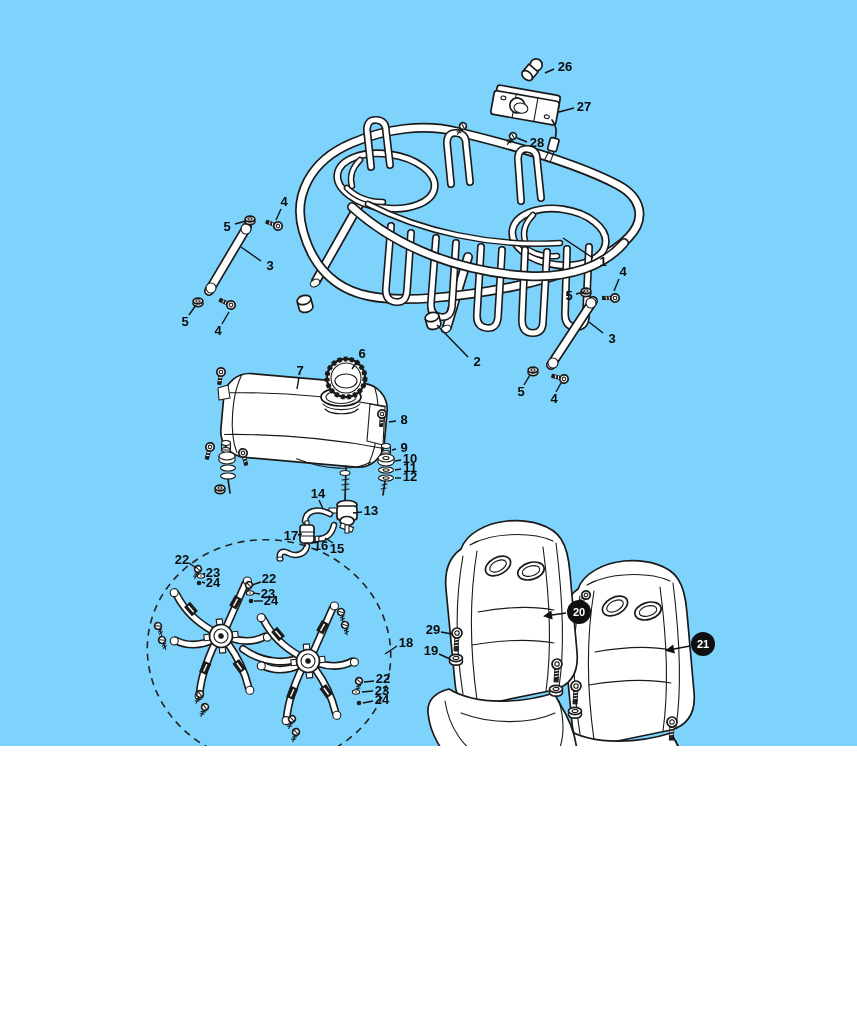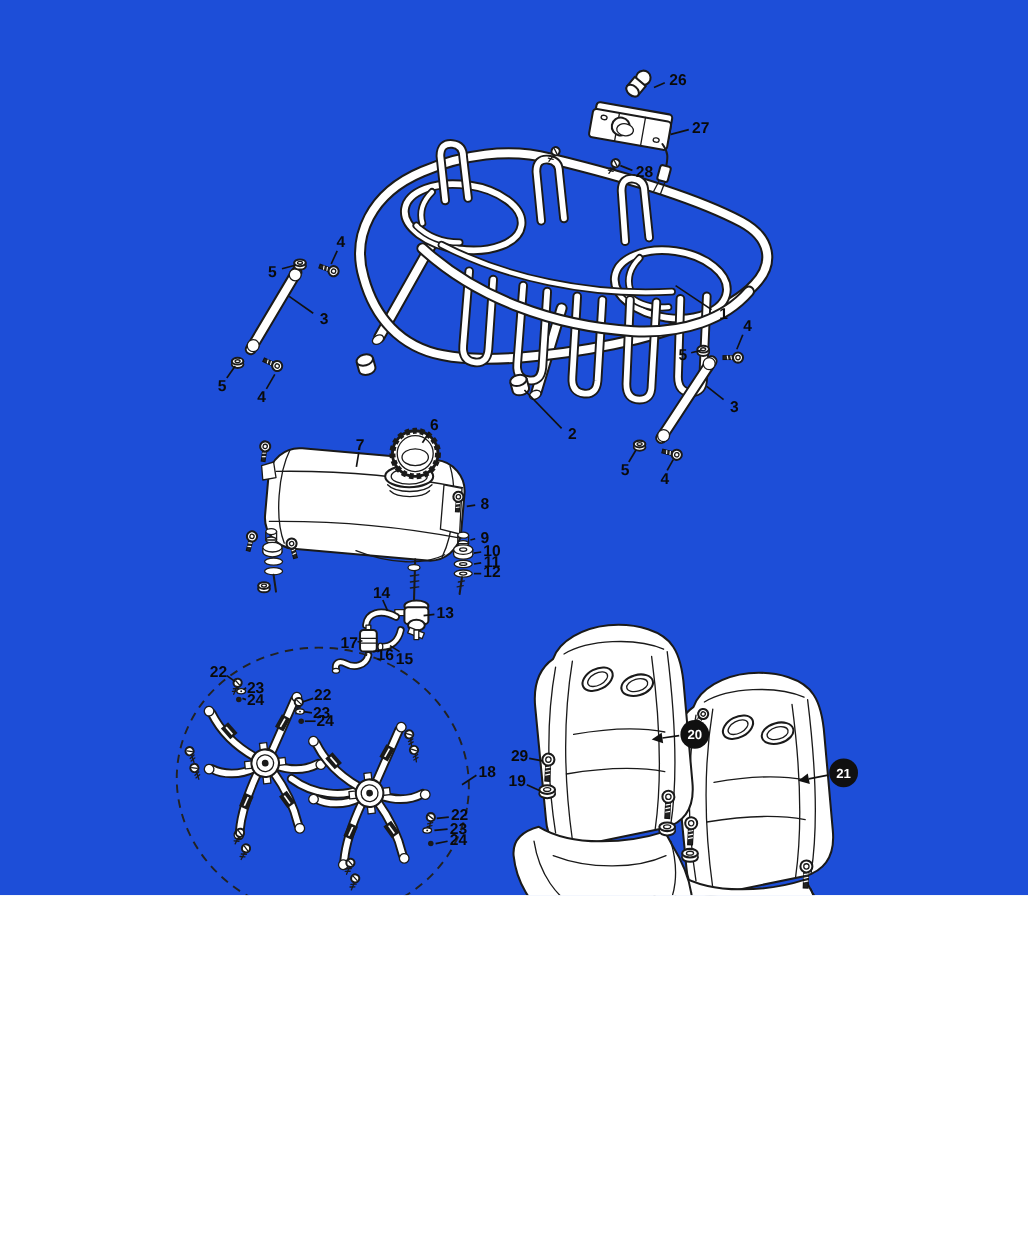--- a/index.html
+++ b/index.html
@@ -1,16 +1,16 @@
 <!DOCTYPE html>
 <html><head>
 <meta charset="utf-8">
 <style>
   html,body{margin:0;padding:0;background:#ffffff;}
-  .canvas{position:relative;width:857px;height:746px;background:#1d4ed8;overflow:hidden;}
+  .canvas{position:relative;width:857px;height:746px;background:#7dd3fc;overflow:hidden;}
   svg{position:absolute;left:0;top:0;}
   
   .to {fill:none;stroke:#1a1a1a;stroke-width:10;  stroke-linecap:round;stroke-linejoin:round;}
   .ti {fill:none;stroke:#ffffff;stroke-width:6.6; stroke-linecap:round;stroke-linejoin:round;}
   .tm {fill:none;stroke:#1a1a1a;stroke-width:8;   stroke-linecap:round;stroke-linejoin:round;}
   .tmi{fill:none;stroke:#ffffff;stroke-width:4.8; stroke-linecap:round;stroke-linejoin:round;}
   .ts {fill:none;stroke:#1a1a1a;stroke-width:6.5; stroke-linecap:round;stroke-linejoin:round;}
   .tsi{fill:none;stroke:#ffffff;stroke-width:3.6; stroke-linecap:round;stroke-linejoin:round;}
   .ln {fill:none;stroke:#1a1a1a;stroke-width:1.7;stroke-linecap:round;stroke-linejoin:round;}
   .lnf{fill:#ffffff;stroke:#1a1a1a;stroke-width:1.7;stroke-linejoin:round;}

